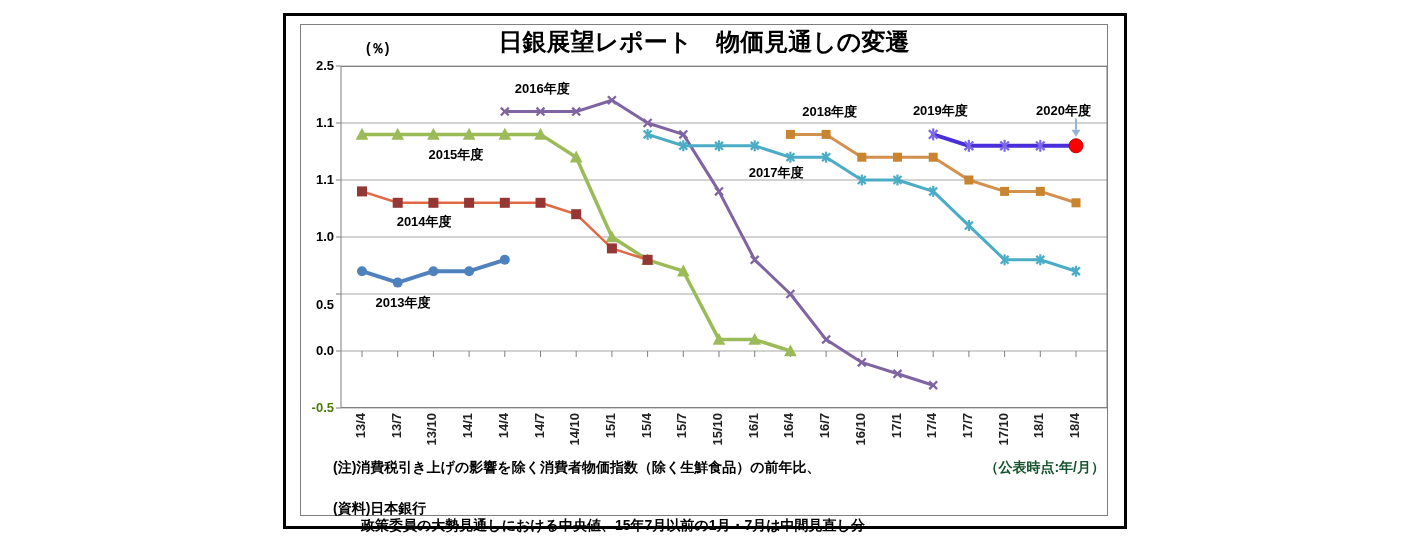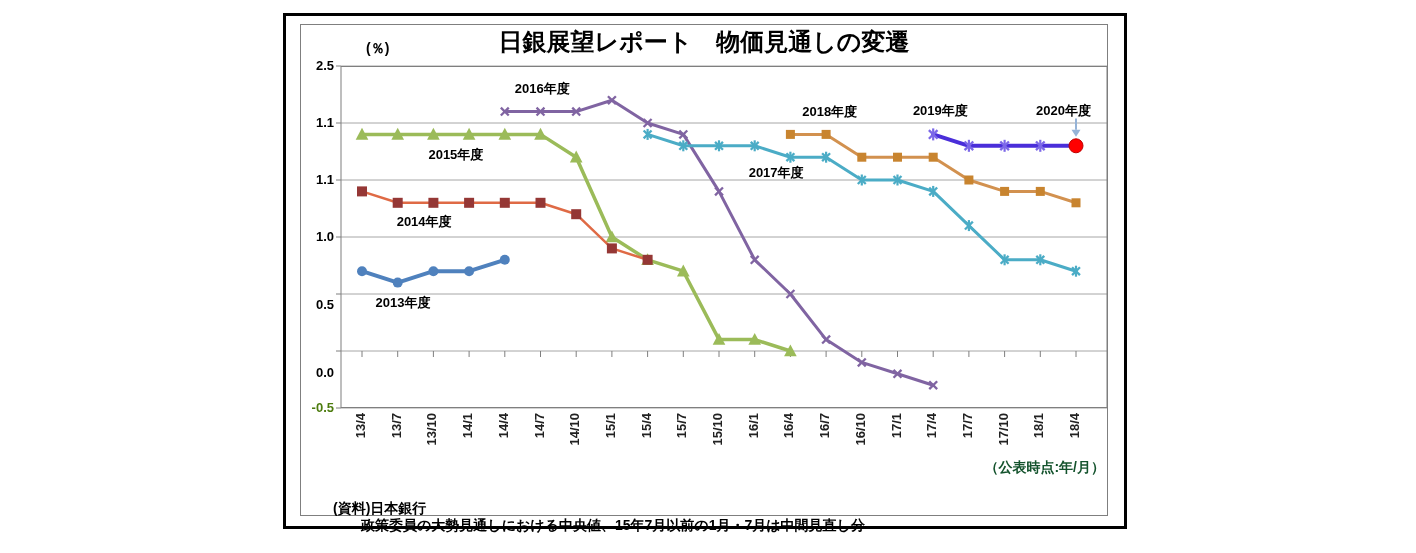--- a/index.html
+++ b/index.html
@@ -207,21 +207,21 @@
       <line x1="735" y1="52.44" x2="735" y2="63.84" stroke="#95B3D7" stroke-width="2"></line>
       <polygon points="735,70.84 730.5,63.84 739.5,63.84" fill="#95B3D7"></polygon>
     </svg>
 
   <div id="ylabels">
       <div class="ylabel" style="top: 57px;">2.5</div>
       <div class="ylabel" style="top: 114px;">1.1</div>
       <div class="ylabel" style="top: 171px;">1.1</div>
       <div class="ylabel" style="top: 228px;">1.0</div>
       <div class="ylabel" style="top: 296px;">0.5</div>
-      <div class="ylabel" style="top: 342px; margin-top: 22px;">0.0</div>
+      <div class="ylabel" style="top: 342px;">0.0</div>
       <div class="ylabel neg" style="top: 399px;">-0.5</div>
     </div>
   <div id="xlabels">
       <div class="xlabel" style="left: 353px;">13/4</div>
       <div class="xlabel" style="left: 388.7px;">13/7</div>
       <div class="xlabel" style="left: 424.4px;">13/10</div>
       <div class="xlabel" style="left: 460.1px;">14/1</div>
       <div class="xlabel" style="left: 495.8px;">14/4</div>
       <div class="xlabel" style="left: 531.5px;">14/7</div>
       <div class="xlabel" style="left: 567.2px;">14/10</div>
@@ -234,16 +234,17 @@
       <div class="xlabel" style="left: 817.1px;">16/7</div>
       <div class="xlabel" style="left: 852.8px;">16/10</div>
       <div class="xlabel" style="left: 888.5px;">17/1</div>
       <div class="xlabel" style="left: 924.2px;">17/4</div>
       <div class="xlabel" style="left: 959.9px;">17/7</div>
       <div class="xlabel" style="left: 995.6px;">17/10</div>
       <div class="xlabel" style="left: 1031.3px;">18/1</div>
       <div class="xlabel" style="left: 1067px;">18/4</div>
     </div>
 
+  <div class="fn fn-line1">(注)消費税引き上げの影響を除く消費者物価指数（除く生鮮食品）の前年比、</div>
   <div class="fn fn-line2">政策委員の大勢見通しにおける中央値、15年7月以前の1月・7月は中間見直し分</div>
   <div class="fn fn-line3">(資料)日本銀行</div>
   <div class="pub-note">（公表時点:年/月）</div>
 </div>
 
 </body></html>

